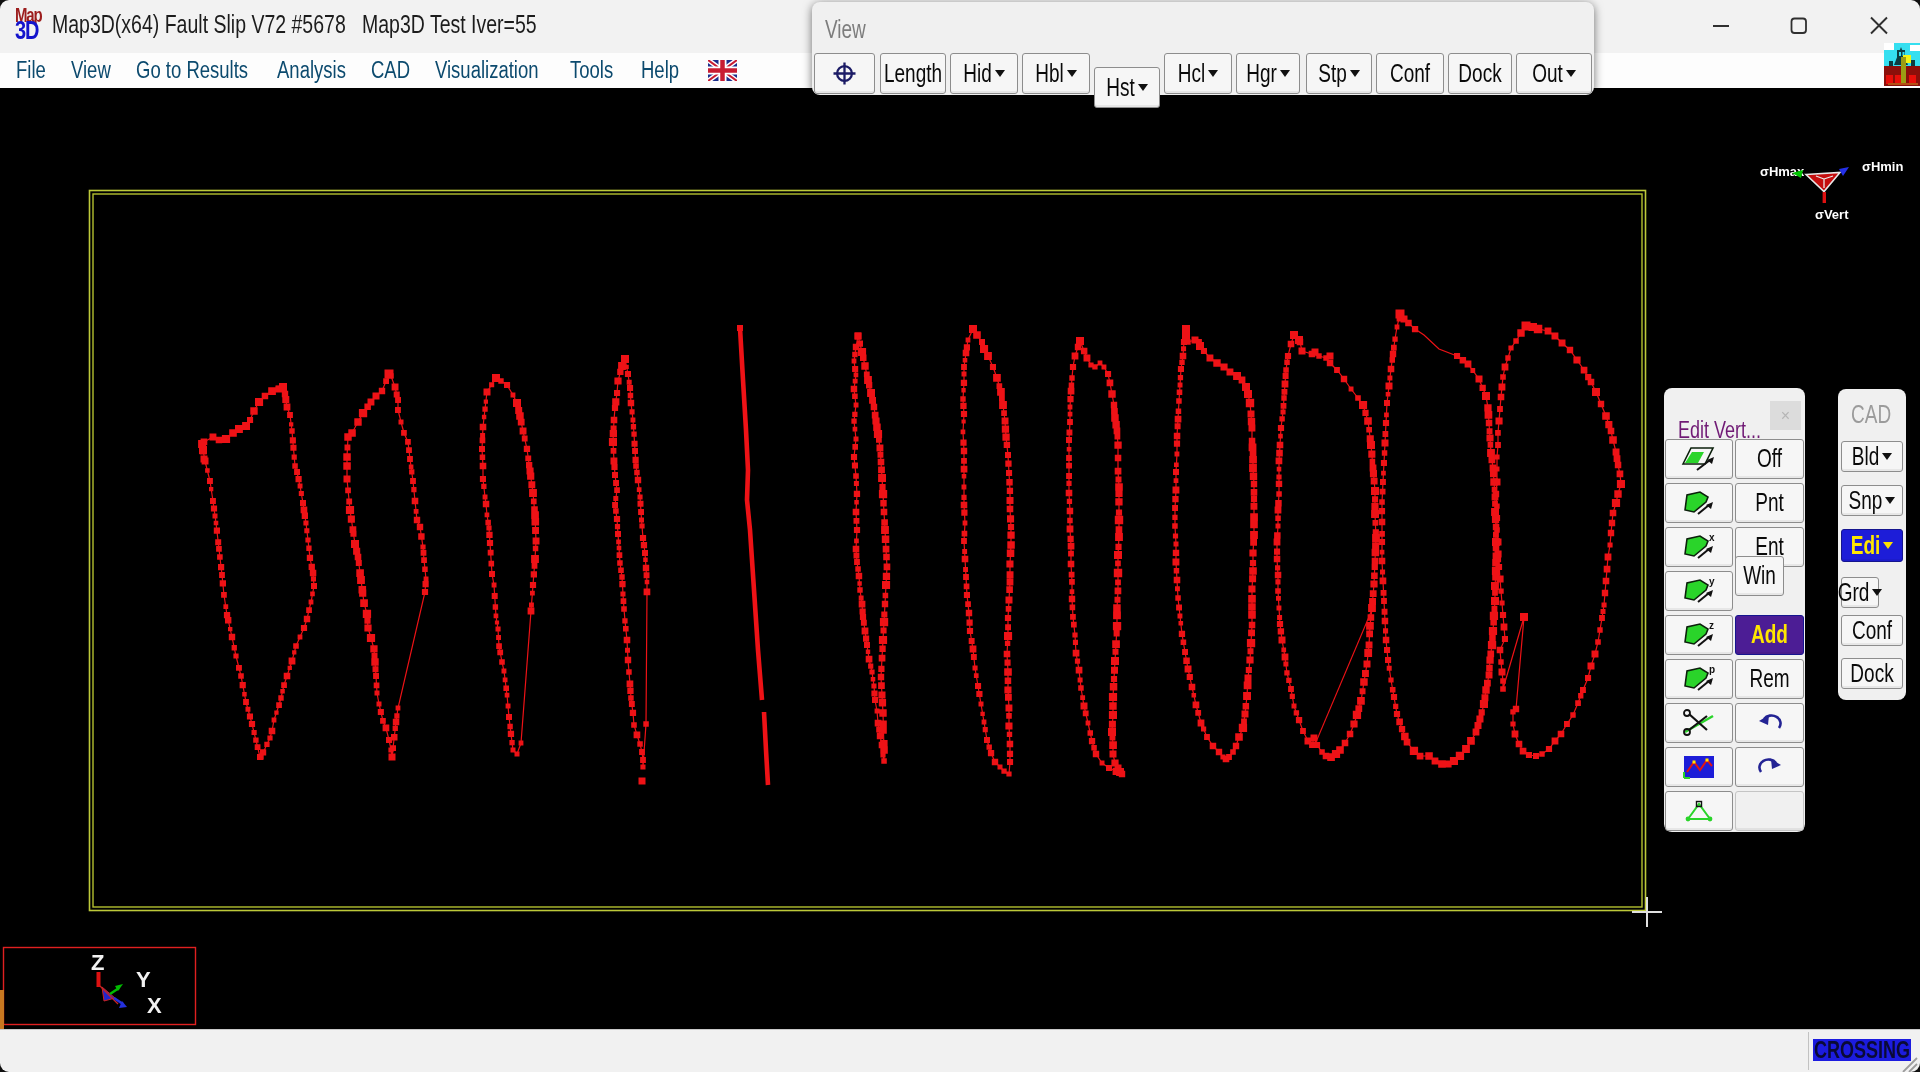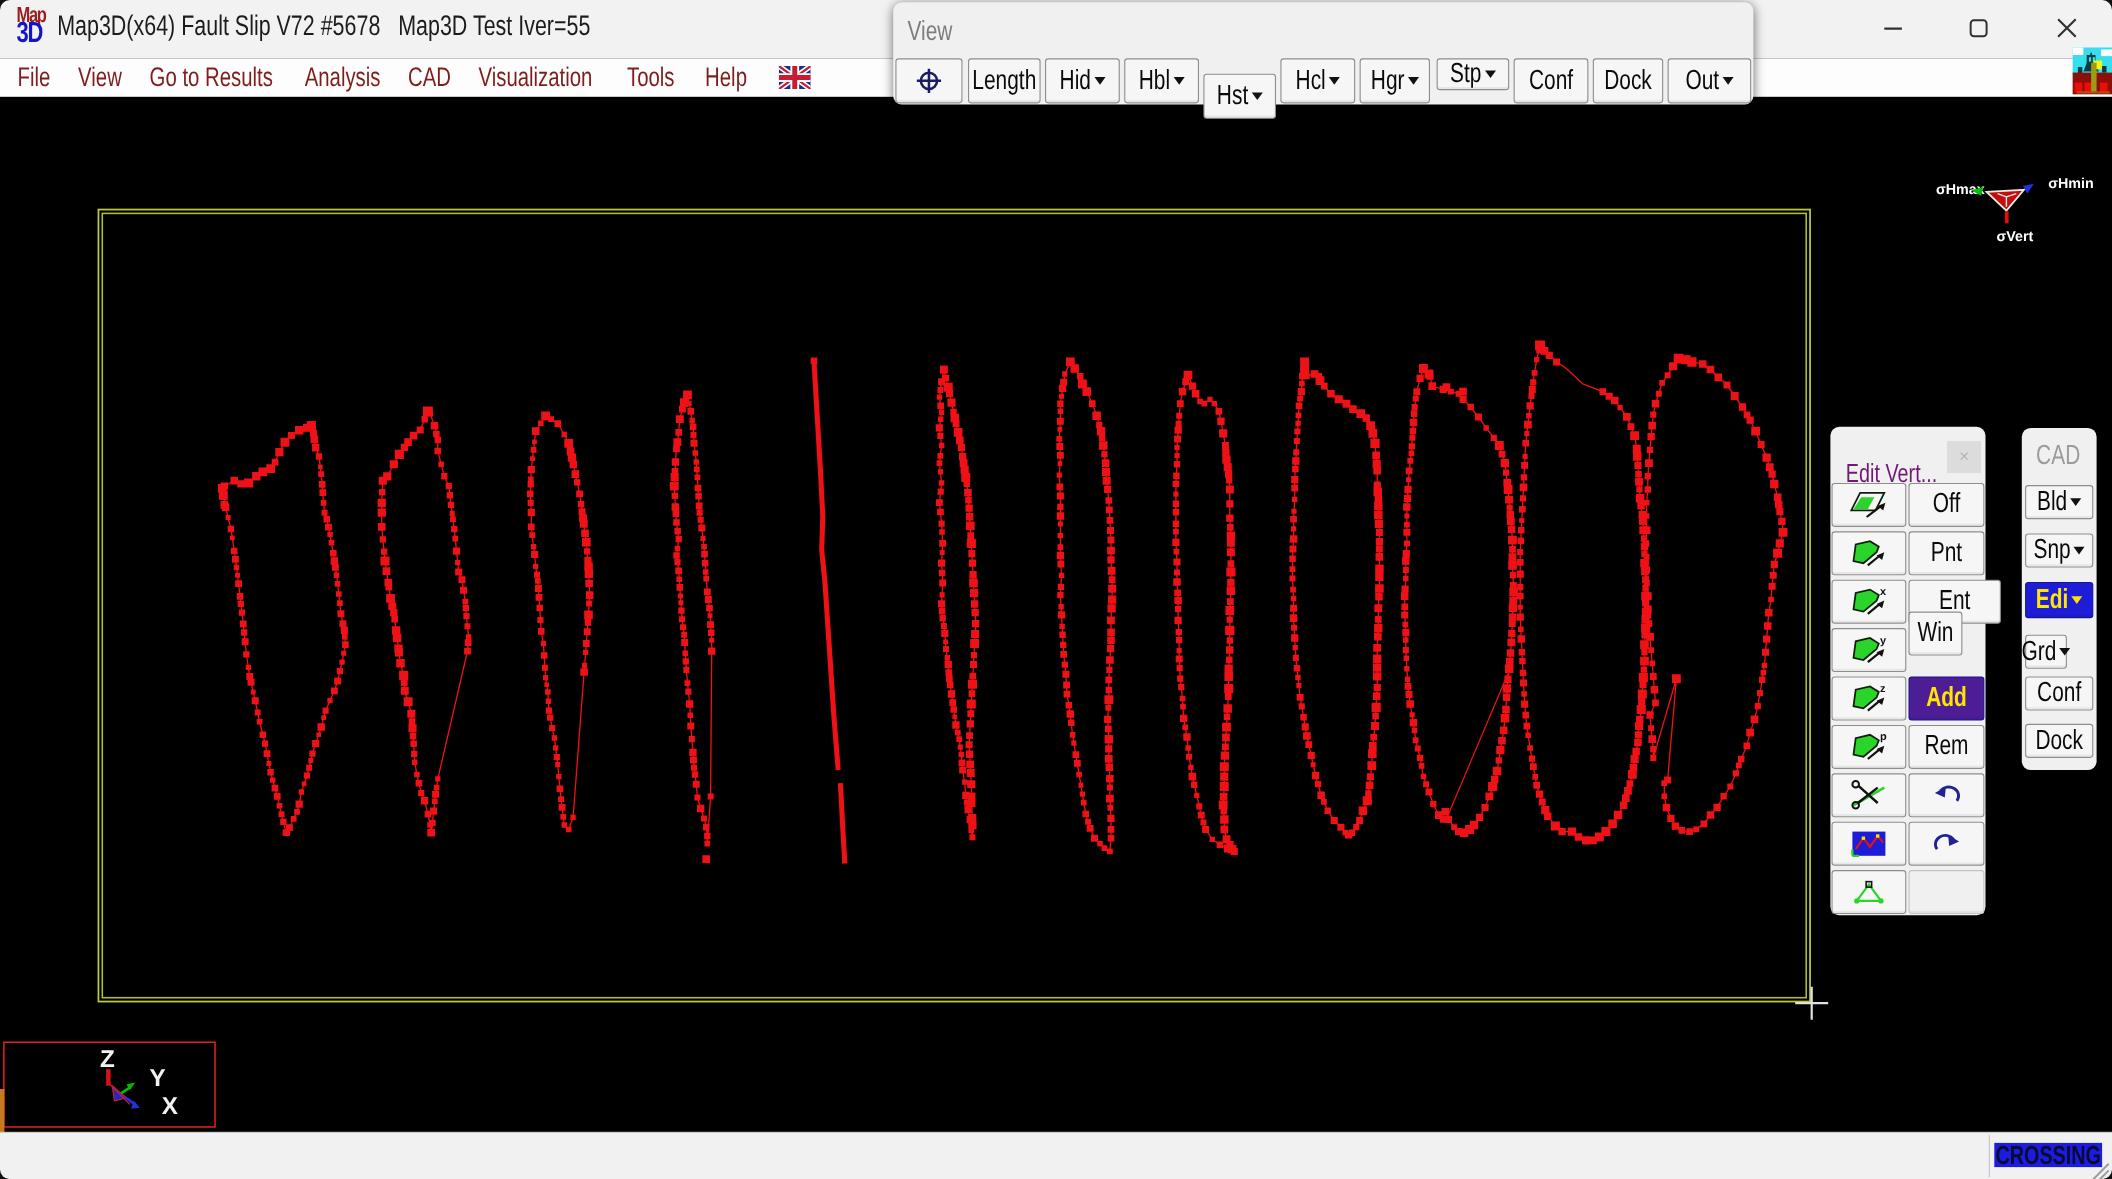--- a/index.html
+++ b/index.html
@@ -6,21 +6,21 @@
 * { margin:0; padding:0; box-sizing:border-box; }
 html,body { width:1920px; height:1072px; background:#101010; overflow:hidden; }
 body { font-family:"Liberation Sans", sans-serif; }
 #win { position:absolute; left:0; top:0; width:1920px; height:1072px;
   background:#000; border-radius:9px; overflow:hidden; }
 #titlebar { position:absolute; left:0; top:0; width:1920px; height:53px;
   background:#f2f2f2; z-index:3; }
 #menubar { position:absolute; left:0; top:53px; width:1920px; height:35px;
   background:#fdfdfd; z-index:3; }
 .sq { transform:scaleY(1.32); transform-origin:center; display:inline-block; }
-.mitem { position:absolute; top:6px; font-size:18.5px; color:#7f1d1d; white-space:pre; }
+.mitem { position:absolute; top:6px; font-size:18.5px; color:#0c4a6e; white-space:pre; }
 #title-text { position:absolute; left:52px; top:13px; font-size:19.5px; color:#1c1c1c; white-space:pre; }
 .logo { position:absolute; left:15px; top:7px; width:34px; height:40px; line-height:1; }
 .logo .m { color:#9c1d1d; font-weight:bold; font-size:15px; letter-spacing:-1.2px; }
 .logo .d { color:#1414cc; font-weight:bold; font-size:20px; letter-spacing:-1.2px; margin-top:-3px; }
 #capbtns { position:absolute; top:0; right:0; height:53px; z-index:4; }
 
 .panel { position:absolute; background:#f0f0f0; border-radius:8px;
   box-shadow:0 2px 10px rgba(0,0,0,0.55); z-index:6; }
 .ptitle { color:#7d7d7d; font-size:19px; }
 .btn { position:absolute; background:#f6f6f6; border:1px solid #8d8d8d; border-radius:3px;
@@ -93,21 +93,21 @@
         <span class="caret"></span>
       </div>
   <div class="btn" style="left:352px;top:51px;width:68px;height:41px">
         <span class="sq">Hcl</span>
         <span class="caret"></span>
       </div>
   <div class="btn" style="left:424px;top:51px;width:64px;height:41px">
         <span class="sq">Hgr</span>
         <span class="caret"></span>
       </div>
-  <div class="btn" style="left:494px;top:51px;width:66px;height:29px">
+  <div class="btn" style="left:494px;top:51px;width:66px;height:41px">
         <span class="sq">Stp</span>
         <span class="caret"></span>
       </div>
   <div class="btn" style="left:564px;top:51px;width:68px;height:41px">
         <span class="sq">Conf</span>
       </div>
   <div class="btn" style="left:636px;top:51px;width:64px;height:41px">
         <span class="sq">Dock</span>
       </div>
   <div class="btn" style="left:704px;top:51px;width:76px;height:41px">
@@ -214,21 +214,21 @@
         <span class="sq">Pnt</span>
       </div>
   <div class="btn" style="left:1px;top:139px;width:68px;height:40px">
     <svg width="38" height="30" viewBox="0 0 38 30">
       <polygon points="5,22 7,7 20,4 28,9 26,14 14,24" fill="#2ad42a" stroke="#0c200c" stroke-width="1.6"></polygon>
       <path d="M18,26 L29,17" stroke="#111" stroke-width="2"></path>
           <polygon points="33,14 31,21 26,17" fill="#111"></polygon>
       <text x="29" y="9" font-size="10" font-weight="bold" fill="#111" font-family="Liberation Sans, sans-serif">x</text>
     </svg>
   </div>
-  <div class="btn" style="left:71px;top:139px;width:84px;height:40px">
+  <div class="btn" style="left:71px;top:139px;width:69px;height:40px">
         <span class="sq">Ent</span>
       </div>
   <div class="btn" style="left:1px;top:183px;width:68px;height:40px">
     <svg width="38" height="30" viewBox="0 0 38 30">
       <polygon points="5,22 7,7 20,4 28,9 26,14 14,24" fill="#2ad42a" stroke="#0c200c" stroke-width="1.6"></polygon>
       <path d="M18,26 L29,17" stroke="#111" stroke-width="2"></path>
           <polygon points="33,14 31,21 26,17" fill="#111"></polygon>
       <text x="29" y="9" font-size="10" font-weight="bold" fill="#111" font-family="Liberation Sans, sans-serif">y</text>
     </svg>
   </div>

